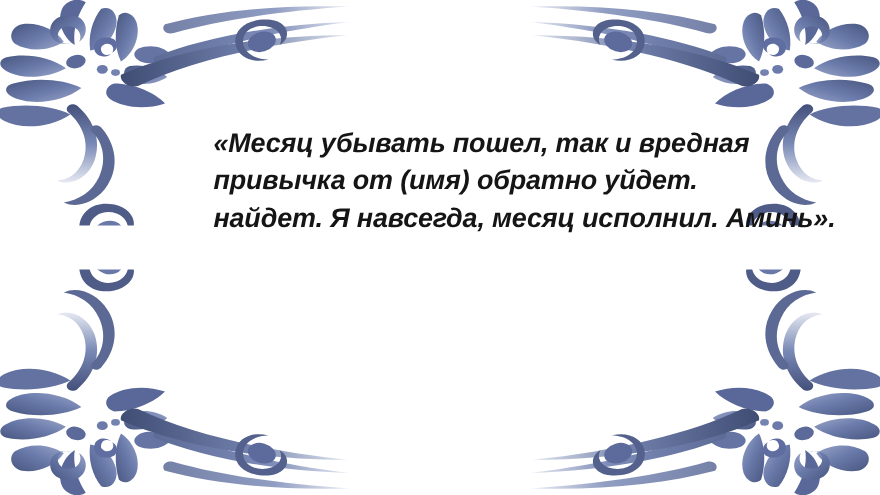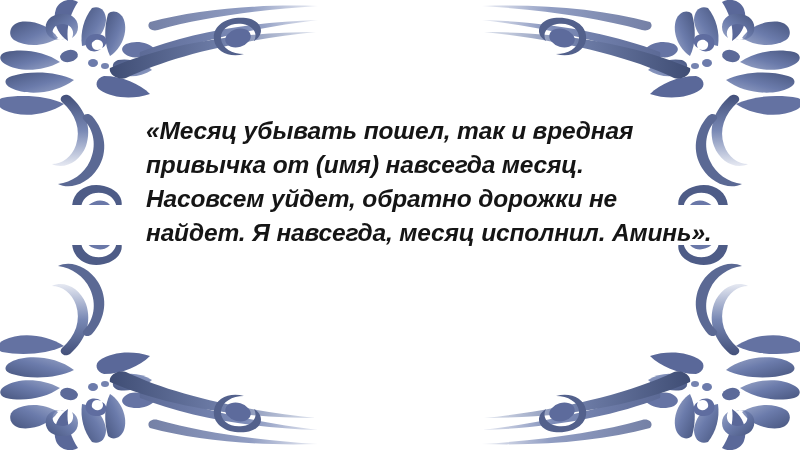--- a/index.html
+++ b/index.html
@@ -47,20 +47,21 @@
   }
 
   .quote-line {
     font-size: 24.5px;
     font-weight: bold;
     font-style: italic;
     line-height: 34px;
     color: #151515;
     white-space: nowrap;
     letter-spacing: -0.15px;
+    margin-left: 48px;
   }
 </style>
 </head>
 <body>
 
 <div id="card">
 
   <div class="ornament-frame">
 
     <svg width="0" height="0" style="position:absolute" aria-hidden="true">
@@ -145,18 +146,17 @@
     <svg class="corner-ornament corner-bl" viewBox="0 0 320 205">
       <use href="#cornerOrnament"></use>
     </svg>
     <svg class="corner-ornament corner-br" viewBox="0 0 320 205">
       <use href="#cornerOrnament"></use>
     </svg>
   </div>
 
   <div class="quote-block">
     <div class="quote-line">«Месяц убывать пошел, так и вредная</div>
-    <div class="quote-line">привычка от (имя) навсегда месяц.</div>
-    <div class="quote-line">Насовсем уйдет, обратно дорожки не</div>
+    <div class="quote-line">привычка от (имя) обратно уйдет.</div>
     <div class="quote-line">найдет. Я навсегда, месяц исполнил. Аминь».</div>
   </div>
 
 </div>
 
 </body></html>

